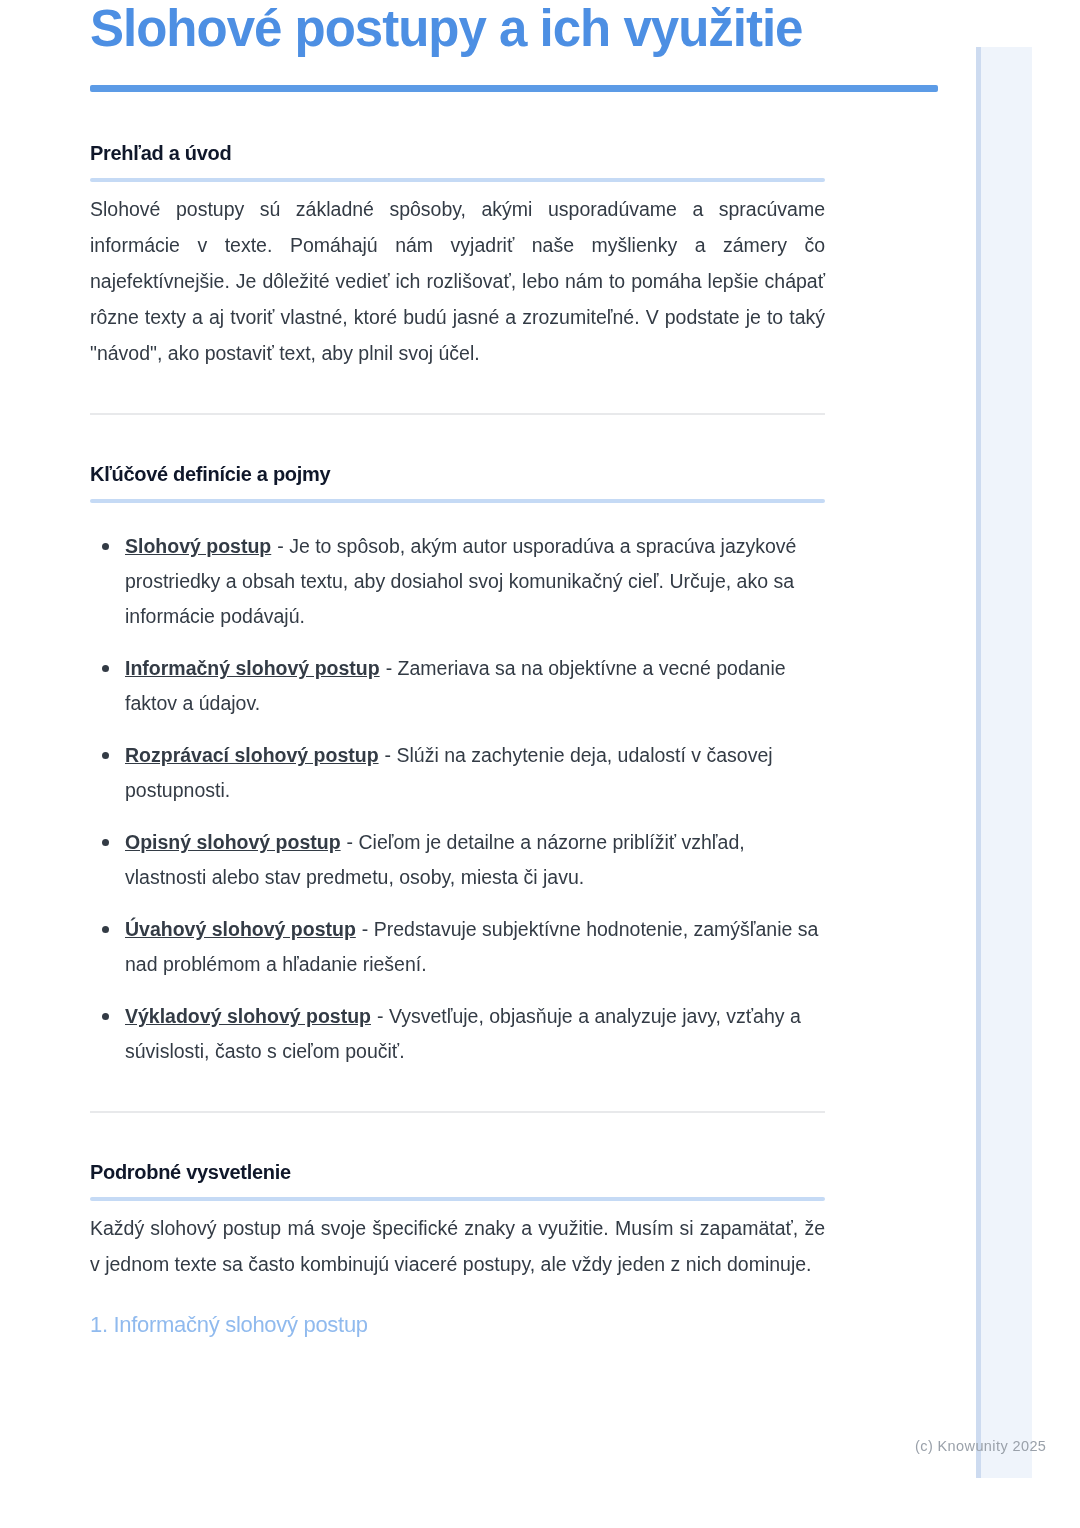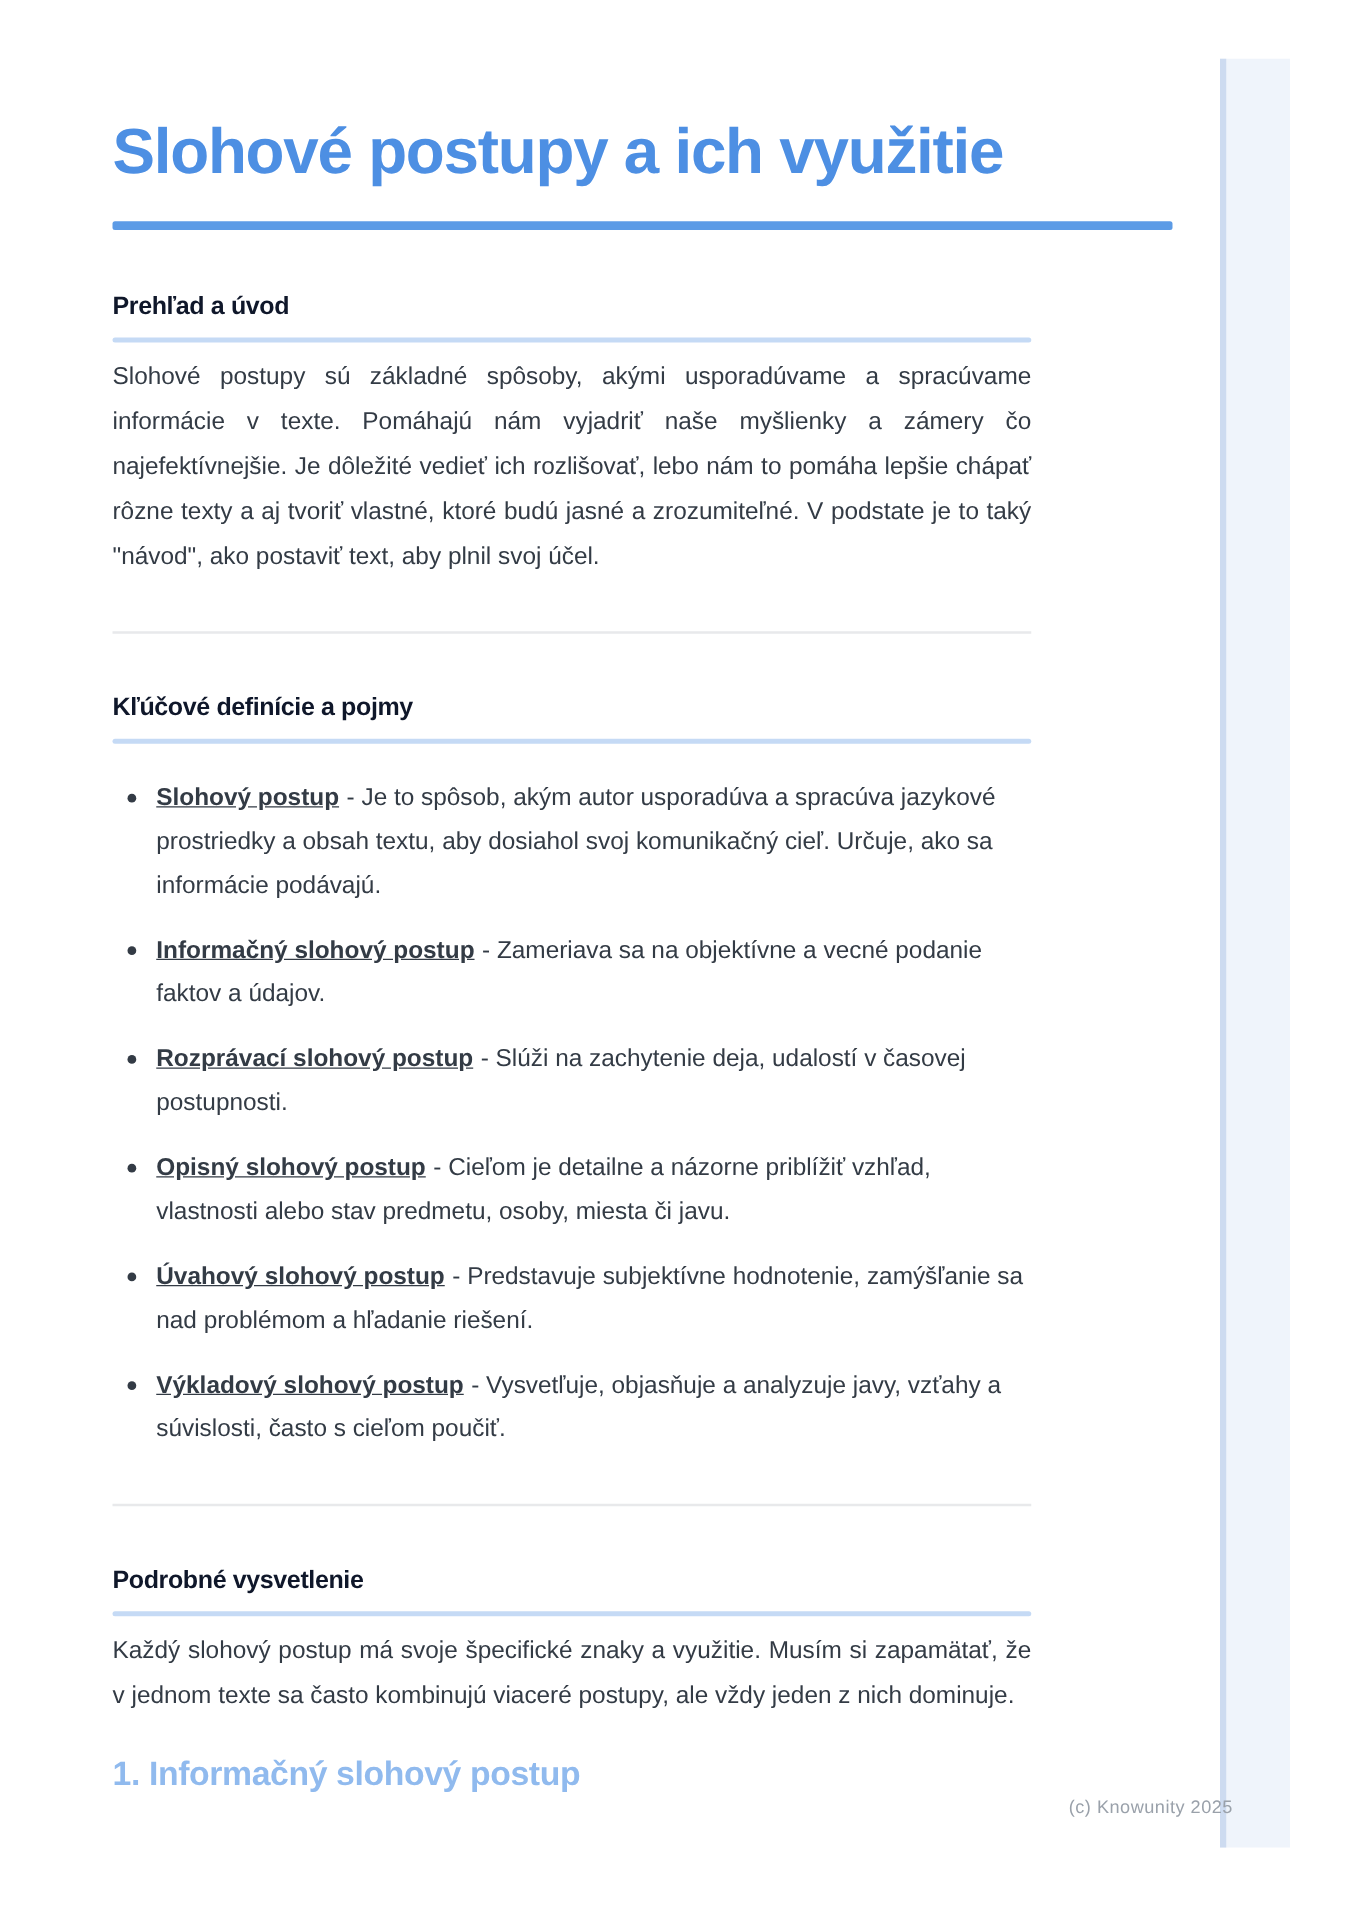--- a/index.html
+++ b/index.html
@@ -7,21 +7,20 @@
   body {
     width: 1080px; height: 1528px;
     position: relative; overflow: hidden;
     font-family: "Liberation Sans", "DejaVu Sans", sans-serif;
     color: #333b45;
   }
   .content {
     position: absolute; left: 90px; top: 0; width: 848px;
   }
   .doc-title {
-    margin-top: 92px;
     font-size: 51px; font-weight: bold; line-height: 1.12;
     color: #4d8fe3; letter-spacing: -1px;
   }
   .title-rule {
     margin-top: 28px; height: 7px; width: 848px;
     background: #5c9be6; border-radius: 2px;
   }
   .section-heading {
     font-size: 20px; font-weight: bold; color: #0f172a;
     letter-spacing: -0.3px;
@@ -48,30 +47,30 @@
     position: relative; padding-left: 35px; margin-bottom: 17px;
     font-size: 19.5px; line-height: 35px; color: #333b45;
   }
   .def-item .bullet-dot {
     position: absolute; left: 12px; top: 14px;
     width: 7px; height: 7px; border-radius: 50%; background: #333b45;
   }
   .def-term { font-weight: bold; margin-right: 6px; text-decoration: underline; }
   .sub-heading {
     margin-top: 30px;
-    font-size: 27px; font-weight: bold; color: #90baee;
+    font-size: 22px; font-weight: normal; color: #90baee;
     letter-spacing: -0.3px;
   }
   .side-bar {
     position: absolute; top: 47px; left: 976px;
     width: 56px; height: 1431px;
     background: #eff4fb; border-left: 5px solid #cddbf0;
   }
   .watermark {
-    position: absolute; top: 1438px; left: 855px;
+    position: absolute; top: 1438px; left: 915px;
     font-size: 14.5px; color: #9aa1aa; letter-spacing: 0.4px;
     z-index: 2; white-space: nowrap;
   }
 </style>
 </head>
 <body>
 
 <div class="side-bar"></div>
 
 <div class="content">

